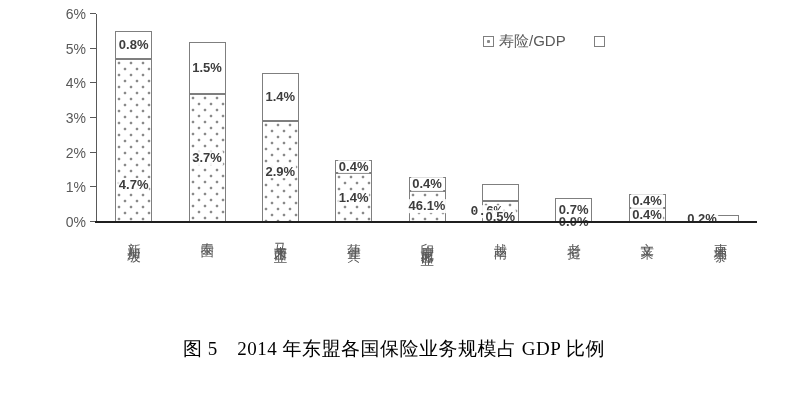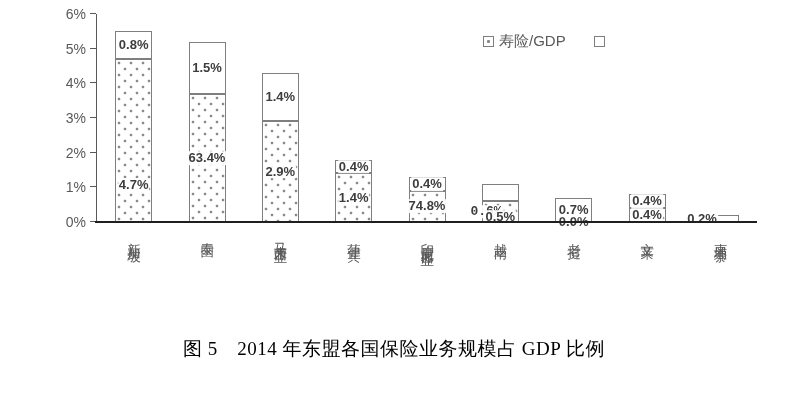--- a/index.html
+++ b/index.html
@@ -90,33 +90,33 @@
         <div class="ytick-label" style="left: 42px; top: 14px;">6%</div>
       </div>
     <div id="plot">
         <div class="baseline" style="left: 95px; top: 221px; width: 662px;"></div>
         <div class="seg dotted" style="left: 115.167px; top: 59.0667px; width: 37px; height: 162.933px;"></div>
         <div class="seg" style="left: 115.167px; top: 31.3333px; width: 37px; height: 27.7333px;"></div>
         <div class="dlabel" style="left: 133.667px; top: 140.533px; margin-top: 44px;">4.7%</div>
         <div class="dlabel" style="left: 133.667px; top: 45.2px;">0.8%</div>
         <div class="seg dotted" style="left: 188.5px; top: 93.7333px; width: 37px; height: 128.267px;"></div>
         <div class="seg" style="left: 188.5px; top: 41.7333px; width: 37px; height: 52px;"></div>
-        <div class="dlabel" style="left: 207px; top: 157.867px;">63.4%</div>
+        <div class="dlabel" style="left: 207px; top: 157.867px;">3.7%</div>
         <div class="dlabel" style="left: 207px; top: 67.7333px;">1.5%</div>
         <div class="seg dotted" style="left: 261.833px; top: 121.467px; width: 37px; height: 100.533px;"></div>
         <div class="seg" style="left: 261.833px; top: 72.9333px; width: 37px; height: 48.5333px;"></div>
         <div class="dlabel" style="left: 280.333px; top: 171.733px;">2.9%</div>
         <div class="dlabel" style="left: 280.333px; top: 97.2px;">1.4%</div>
         <div class="seg dotted" style="left: 335.167px; top: 173.467px; width: 37px; height: 48.5333px;"></div>
         <div class="seg" style="left: 335.167px; top: 159.6px; width: 37px; height: 13.8667px;"></div>
         <div class="dlabel" style="left: 353.667px; top: 197.733px;">1.4%</div>
         <div class="dlabel" style="left: 353.667px; top: 166.533px;">0.4%</div>
         <div class="seg dotted" style="left: 408.5px; top: 190.8px; width: 37px; height: 31.2px;"></div>
         <div class="seg" style="left: 408.5px; top: 176.933px; width: 37px; height: 13.8667px;"></div>
-        <div class="dlabel" style="left: 427px; top: 206.4px;">74.8%</div>
+        <div class="dlabel" style="left: 427px; top: 206.4px;">46.1%</div>
         <div class="dlabel" style="left: 427px; top: 183.867px;">0.4%</div>
         <div class="seg dotted" style="left: 481.833px; top: 201.2px; width: 37px; height: 20.8px;"></div>
         <div class="seg" style="left: 481.833px; top: 183.867px; width: 37px; height: 17.3333px;"></div>
         <div class="dlabel" style="left: 486px; top: 211.6px; font-family: Liberation Mono, monospace;">0.6%</div>
         <div class="dlabel" style="left: 500.333px; top: 192.533px; margin-top: 24px;">0.5%</div>
         <div class="seg" style="left: 555.167px; top: 197.733px; width: 37px; height: 24.2667px;"></div>
         <div class="dlabel" style="left: 573.667px; top: 222px;">0.0%</div>
         <div class="dlabel" style="left: 573.667px; top: 209.867px;">0.7%</div>
         <div class="seg dotted" style="left: 628.5px; top: 208.133px; width: 37px; height: 13.8667px;"></div>
         <div class="seg" style="left: 628.5px; top: 194.267px; width: 37px; height: 13.8667px;"></div>

